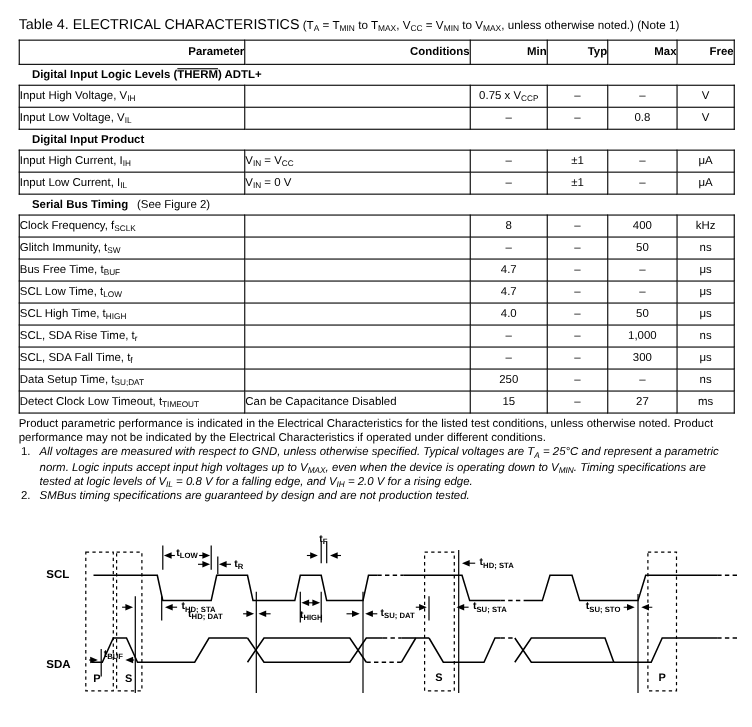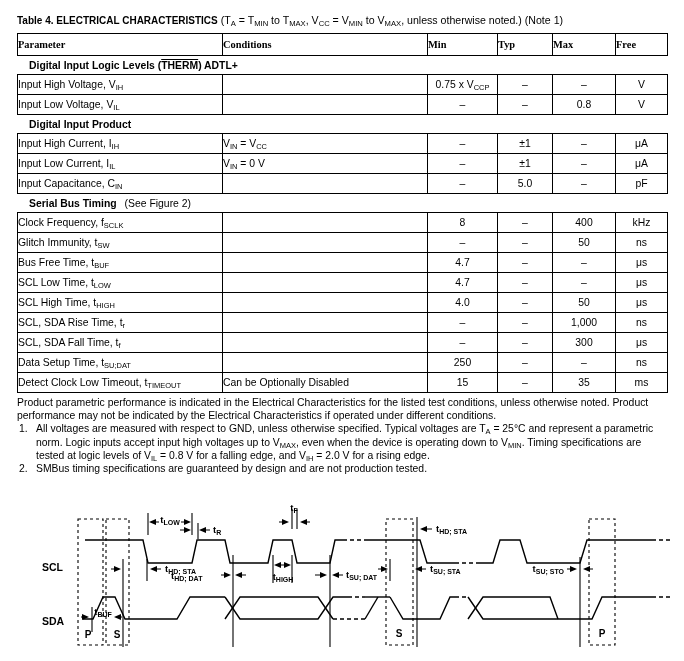--- a/index.html
+++ b/index.html
@@ -8,42 +8,42 @@
     width:684px; height:661px; overflow:hidden;
     background:#fff; color:#000;
     font-family:"Liberation Sans", sans-serif;
     padding:14px 0 0 17px;
   }
   sub { font-size:72%; vertical-align:-0.28em; line-height:0; letter-spacing:0; }
   .ov { text-decoration:overline; }
 
   
   .titleline { font-size:10.6px; margin-bottom:7px; white-space:nowrap; }
-  .titleline .tbold { font-weight:bold; font-size:10px; }
+  .titleline .tbold { font-weight:normal; font-size:13px; }
 
   
   .tablewrap { width:650px; }
   table.grid { border-collapse:collapse; table-layout:fixed; width:650px; }
   table.grid td, table.grid th { border:1px solid #000; font-size:10.4px; padding:0; }
-  table.grid th { font-weight:bold; height:22px; text-align:left;font-family:Liberation Serif, serif; }
+  table.grid th { font-weight:bold; height:22px; text-align:right; }
   table.grid td { height:20px; }
   td.c-param { padding-left:8px; }
   td.c-cond  { padding-left:8px; }
   td.c-num, td.c-unit { text-align:center; }
   .secband { height:18px; display:flex; align-items:center; gap:8px;
              font-size:10.4px; padding-left:12px; }
   .secname { font-weight:bold; }
   .secnote { font-weight:normal; }
 
   
   .notes { width:652px; margin-top:3px; font-size:10.4px; line-height:13.2px; }
   .notes p { margin:0; }
   .noteitem { display:flex; }
   .notenum { flex:none; width:19px; padding-left:2px; }
-  .notetext { flex:1; }
+  .notetext { flex:1;font-style:italic; }
 
   
   .diagram { position:relative; width:640px; height:160px; margin:22px 0 0 23px; }
   .diagram svg { position:absolute; left:0; top:0; }
   .dlabel { position:absolute; font-size:9.5px; font-weight:bold; white-space:nowrap; }
   .dlabel sub { font-size:7px; }
   .dlabel.cx { transform:translateX(-50%); }
   .dlabel.ex { transform:translateX(-100%); }
   .wavename { position:absolute; font-size:10.5px; font-weight:bold; }
   .marker { position:absolute; font-size:10px; font-weight:bold; transform:translateX(-50%); }
@@ -132,28 +132,20 @@
       <td class="c-unit">μA</td>
     </tr>
     <tr>
       <td class="c-param">Input Low Current, I<sub>IL</sub></td>
       <td class="c-cond">V<sub>IN</sub> = 0 V</td>
       <td class="c-num">–</td>
       <td class="c-num">±1</td>
       <td class="c-num">–</td>
       <td class="c-unit">μA</td>
     </tr>
-    <tr>
-      <td class="c-param">Input Capacitance, C<sub>IN</sub></td>
-      <td class="c-cond"></td>
-      <td class="c-num">–</td>
-      <td class="c-num">5.0</td>
-      <td class="c-num">–</td>
-      <td class="c-unit">pF</td>
-    </tr>
   </tbody>
     </table>
 
   <div class="secband">
     <span class="secname">Serial Bus Timing</span>
     <span class="secnote">(See Figure 2)</span>
   </div>
   <table class="grid">
     <colgroup>
         <col style="width:205px">
@@ -223,24 +215,24 @@
     <tr>
       <td class="c-param">Data Setup Time, t<sub>SU;DAT</sub></td>
       <td class="c-cond"></td>
       <td class="c-num">250</td>
       <td class="c-num">–</td>
       <td class="c-num">–</td>
       <td class="c-unit">ns</td>
     </tr>
     <tr>
       <td class="c-param">Detect Clock Low Timeout, t<sub>TIMEOUT</sub></td>
-      <td class="c-cond">Can be Optionally Disabled</td>
+      <td class="c-cond">Can be Capacitance Disabled</td>
       <td class="c-num">15</td>
       <td class="c-num">–</td>
-      <td class="c-num">35</td>
+      <td class="c-num">27</td>
       <td class="c-unit">ms</td>
     </tr>
   </tbody>
     </table>
 </div>
 
 <div class="notes">
   <p>Product parametric performance is indicated in the Electrical Characteristics for the listed test conditions, unless otherwise noted. Product performance may not be indicated by the Electrical Characteristics if operated under different conditions.</p>
   <div class="noteitem">
     <span class="notenum">1.</span>
@@ -345,21 +337,21 @@
       <path d="M380,32 l7,-3 l0,6 z"></path>
       <path d="M348,72 l-7,-3 l0,6 z"></path>
         <path d="M375,72 l7,-3 l0,6 z"></path>
       <path d="M537,72 l-7,-3 l0,6 z"></path>
         <path d="M543,72 l7,-3 l0,6 z"></path>
       <path d="M49,120 l-7,-3 l0,6 z"></path>
         <path d="M74,120 l7,-3 l0,6 z"></path>
     </g>
   </svg>
 
-  <span class="wavename" style="left:2px;top:64px">SCL</span>
+  <span class="wavename" style="left:2px;top:36px">SCL</span>
   <span class="wavename" style="left:2px;top:118px">SDA</span>
 
   <span class="dlabel cx" style="left:130px;top:17px">t<sub>LOW</sub></span>
   <span class="dlabel" style="left:173px;top:27px">t<sub>R</sub></span>
   <span class="dlabel cx" style="left:254px;top:5px">t<sub>F</sub></span>
   <span class="dlabel" style="left:125px;top:66px">t<sub>HD; STA</sub></span>
   <span class="dlabel" style="left:131px;top:73px">t<sub>HD; DAT</sub></span>
   <span class="dlabel cx" style="left:243px;top:74px">t<sub>HIGH</sub></span>
   <span class="dlabel" style="left:306px;top:72px">t<sub>SU; DAT</sub></span>
   <span class="dlabel" style="left:396px;top:26px">t<sub>HD; STA</sub></span>

